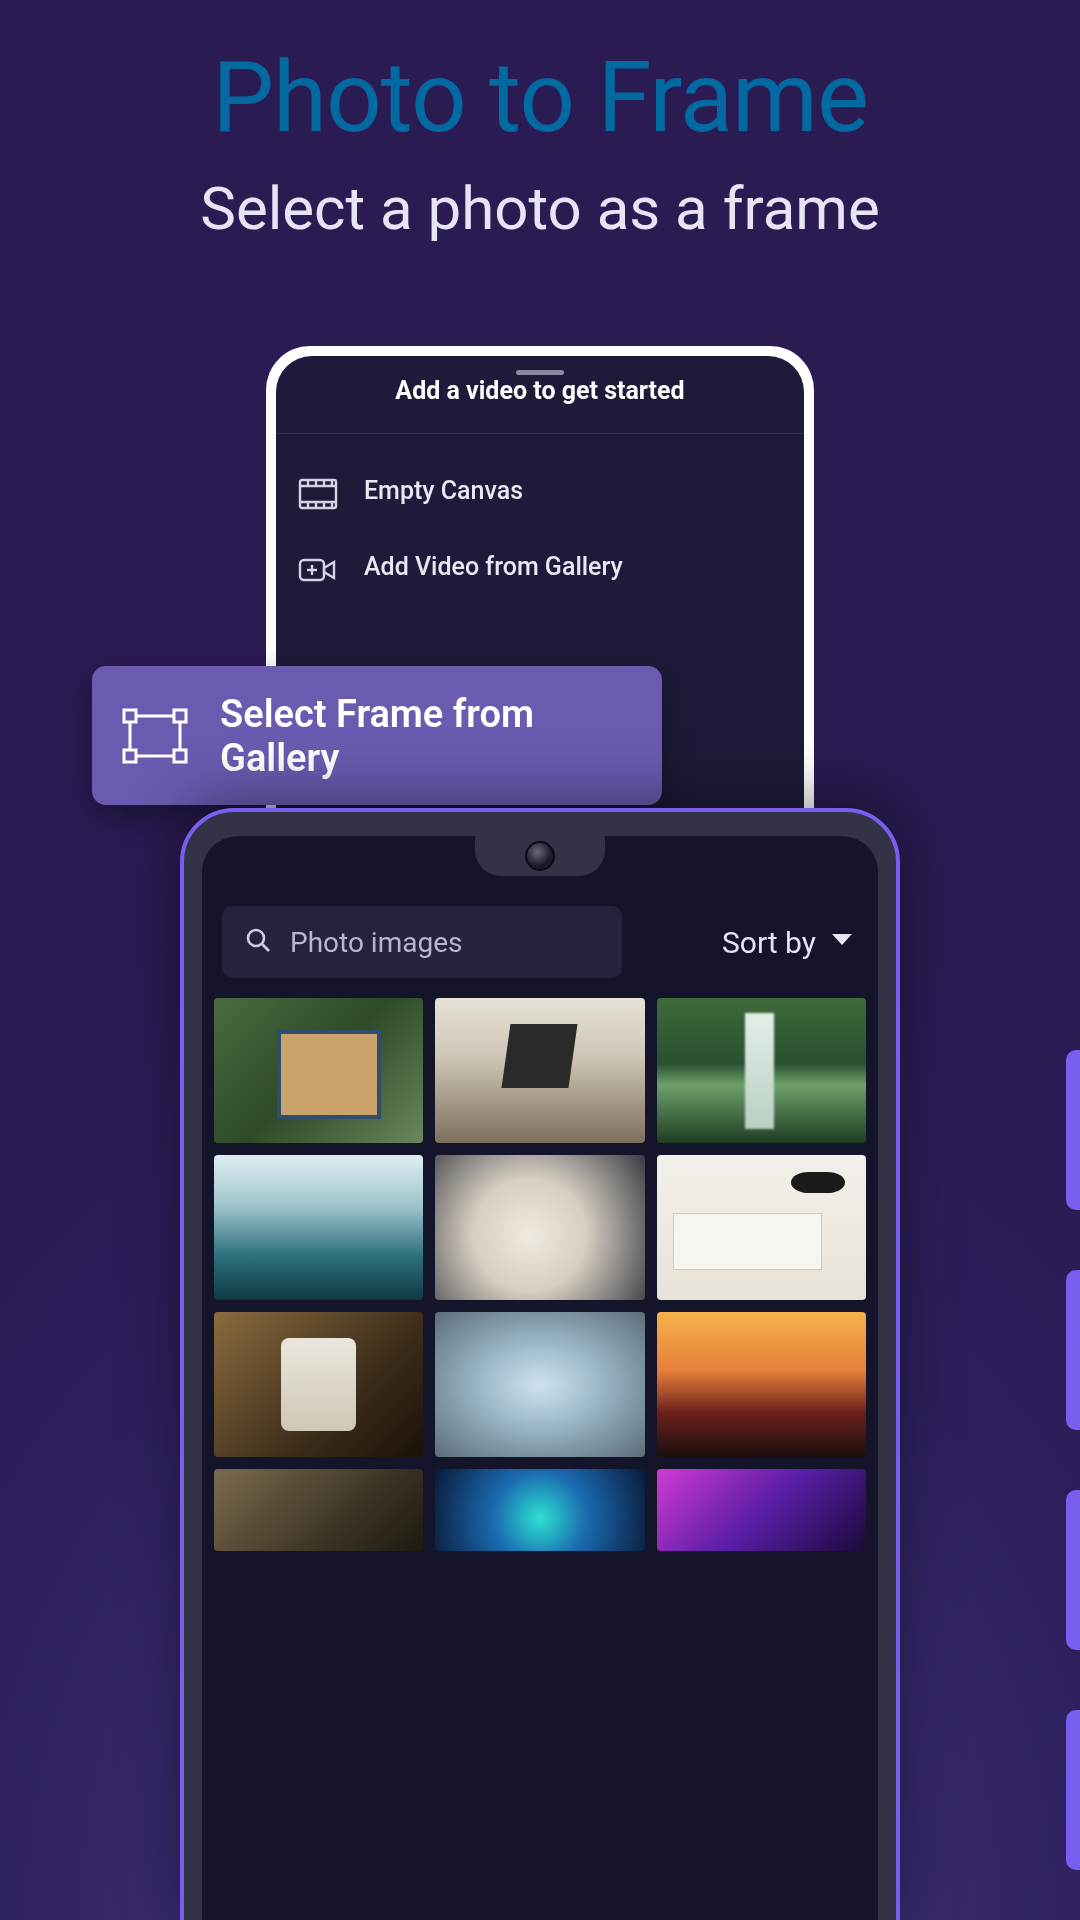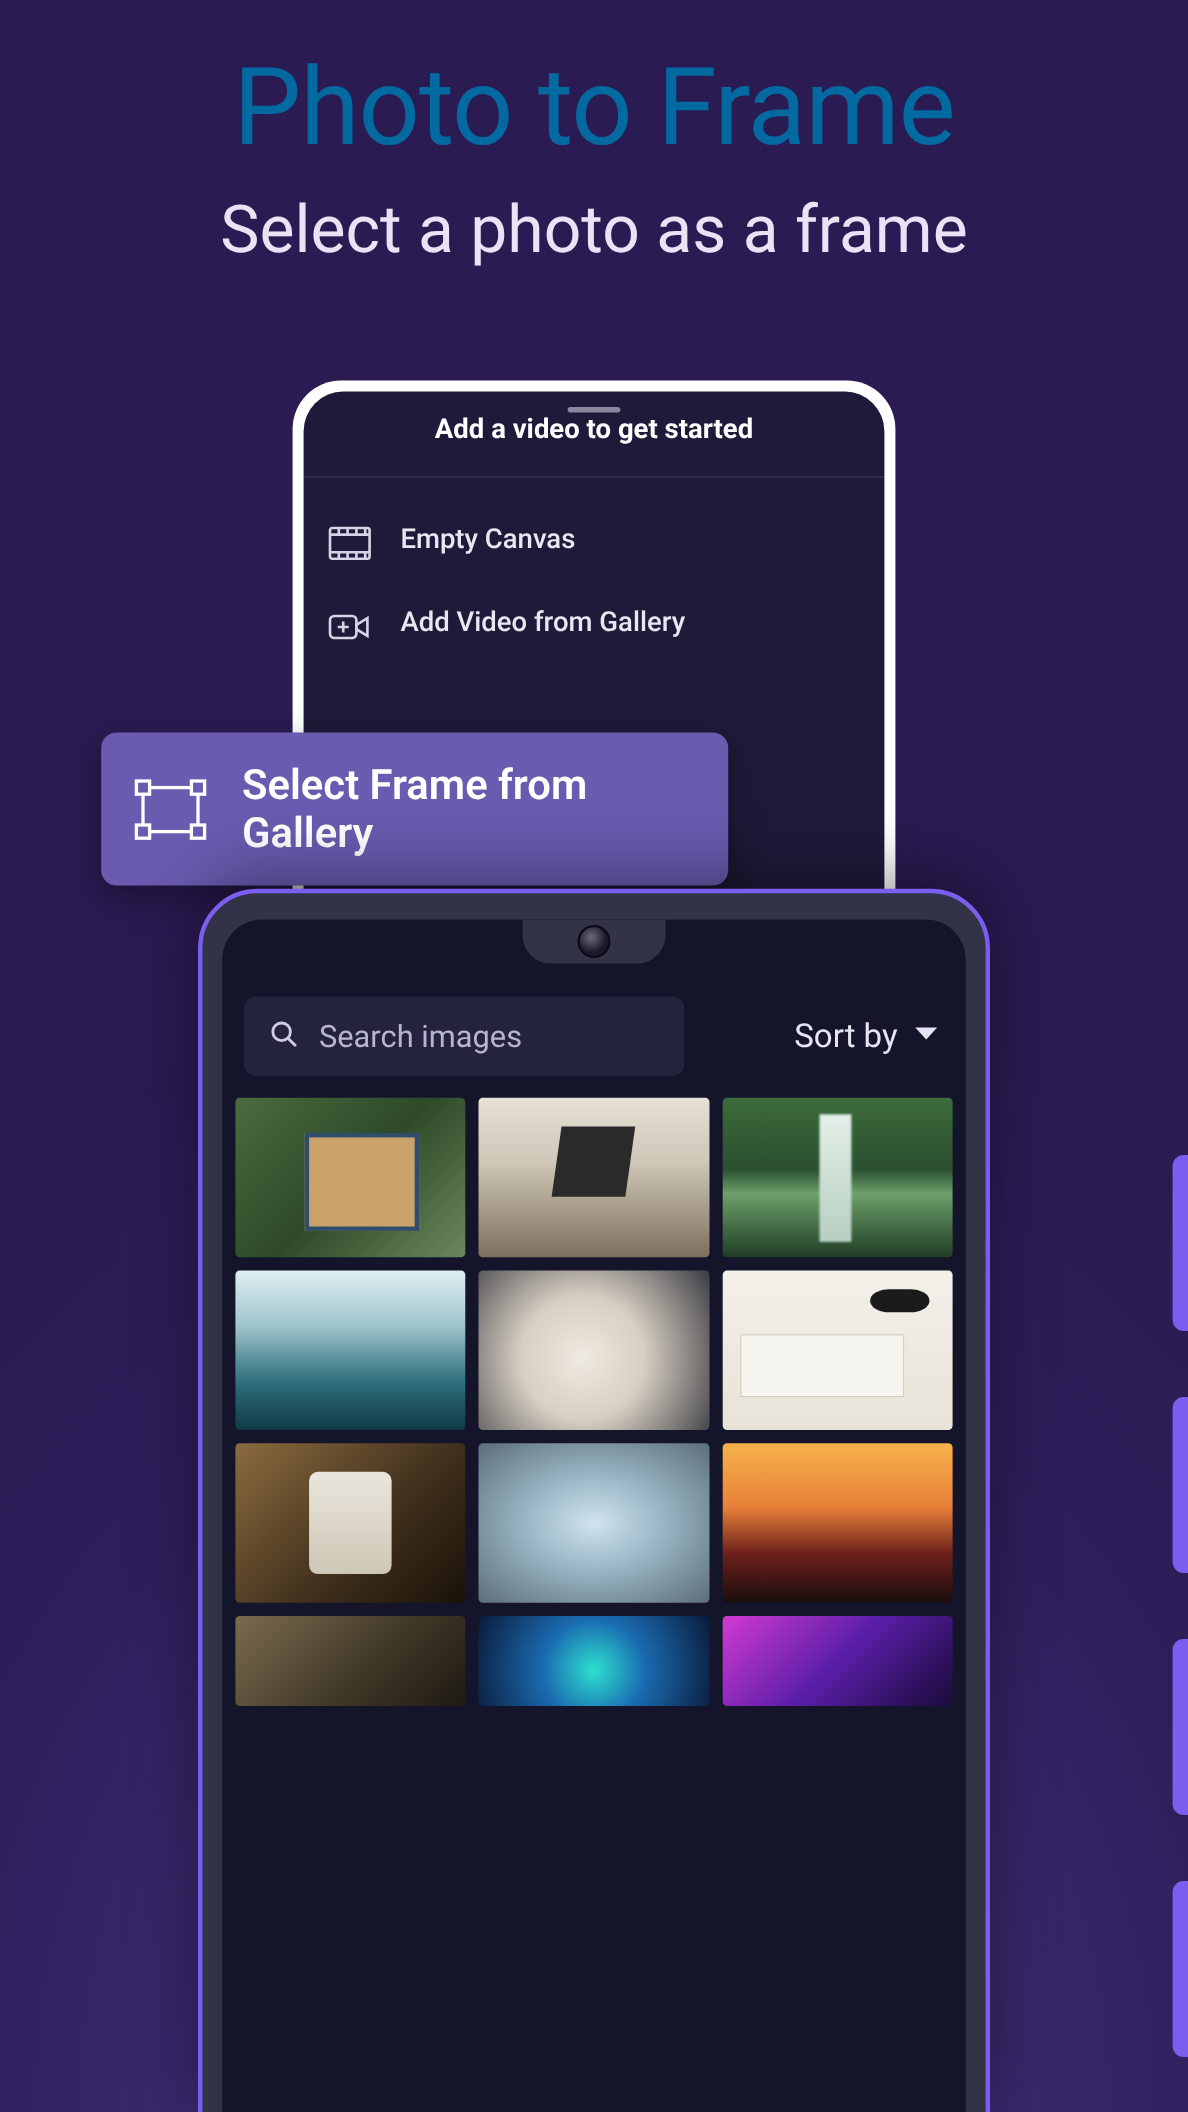--- a/index.html
+++ b/index.html
@@ -313,21 +313,21 @@
     </div>
 
     <div class="search-row">
       <div class="search-box">
         <span>
           <svg width="28" height="28" viewBox="0 0 28 28" fill="none" stroke-width="2.6">
             <circle cx="12" cy="12" r="8"></circle>
             <line x1="18" y1="18" x2="25" y2="25"></line>
           </svg>
         </span>
-        <span class="search-placeholder">Search images</span>
+        <span class="search-placeholder">Photo images</span>
       </div>
       <div class="sort-area">
         <span class="sort-label">Sort by</span>
         <span class="sort-caret">
           <svg width="24" height="16" viewBox="0 0 24 16">
               <path d="M2 2 L12 13 L22 2 Z"></path>
             </svg>
         </span>
       </div>
     </div>

